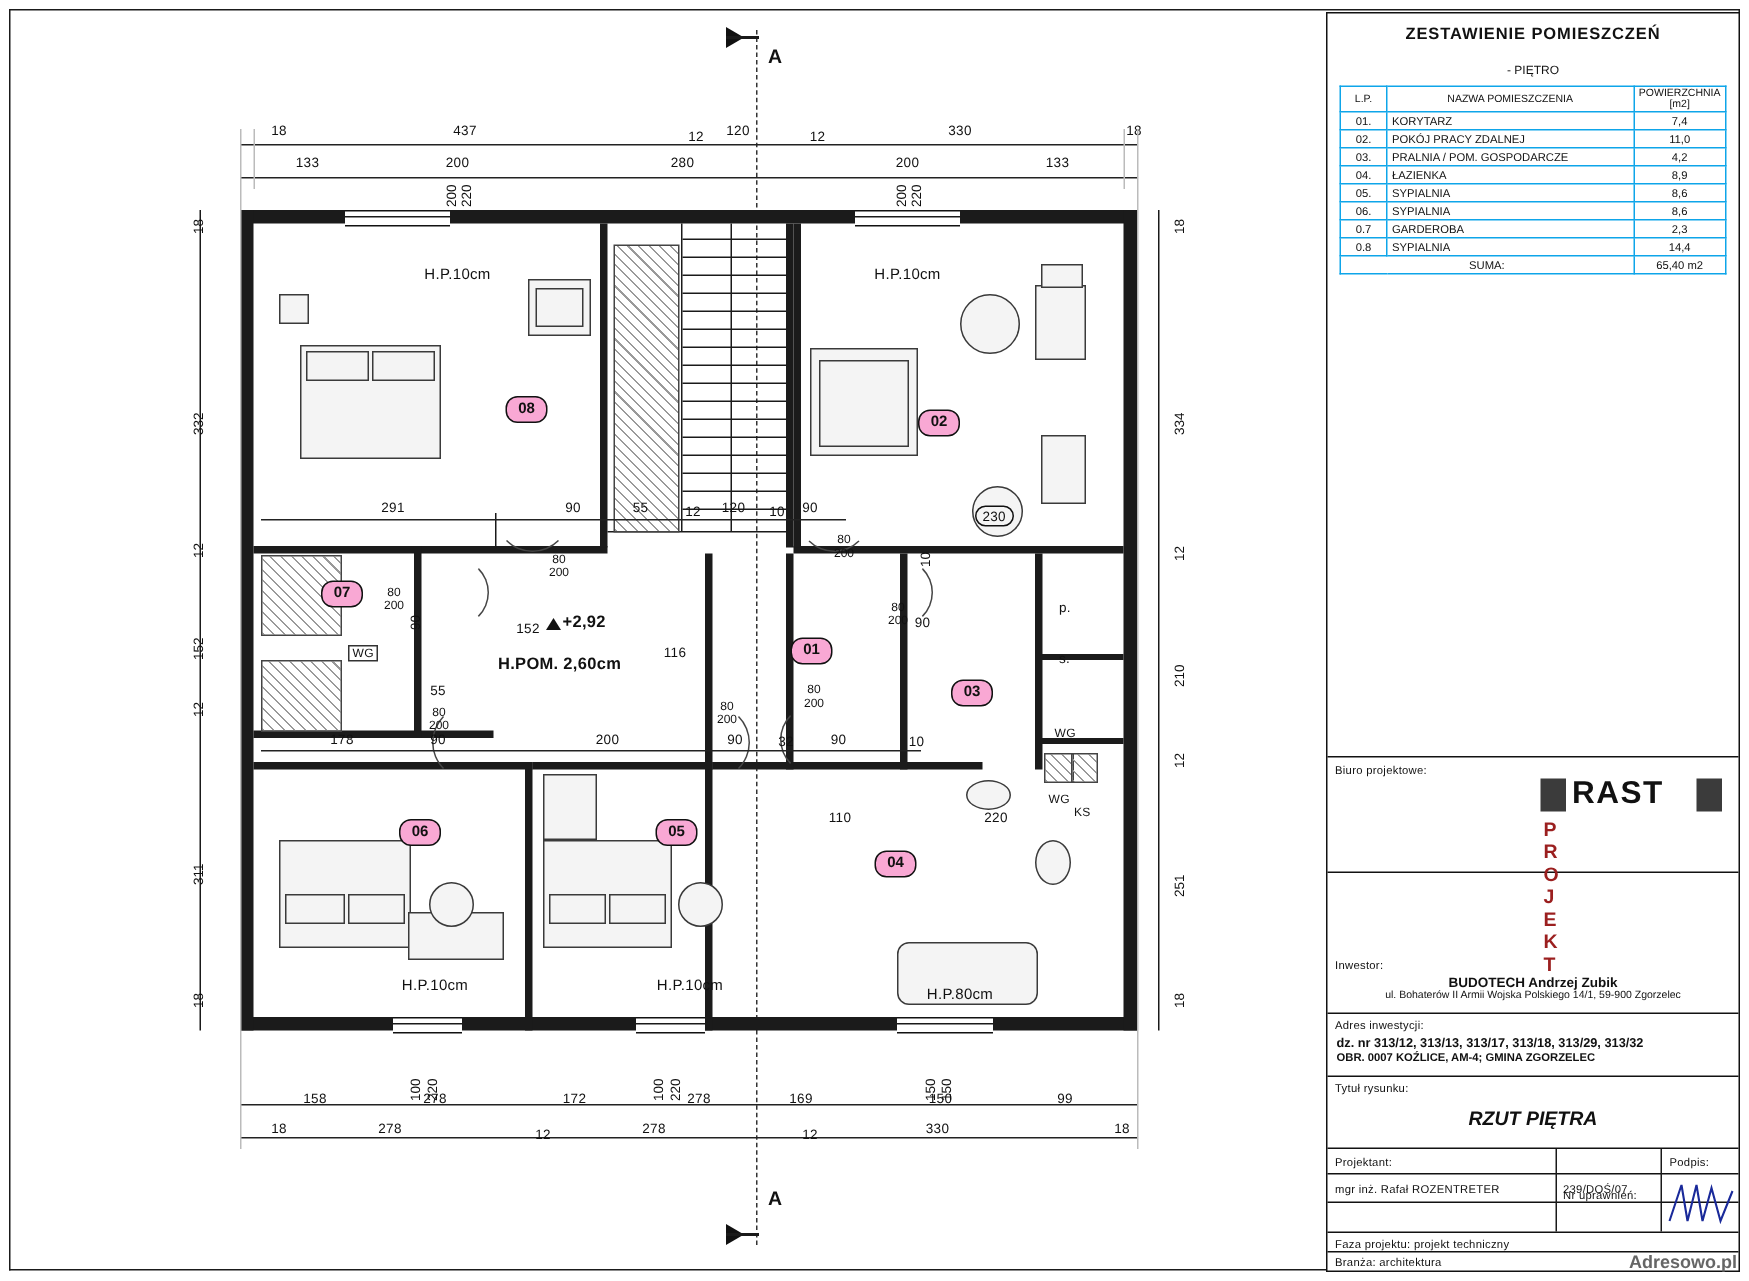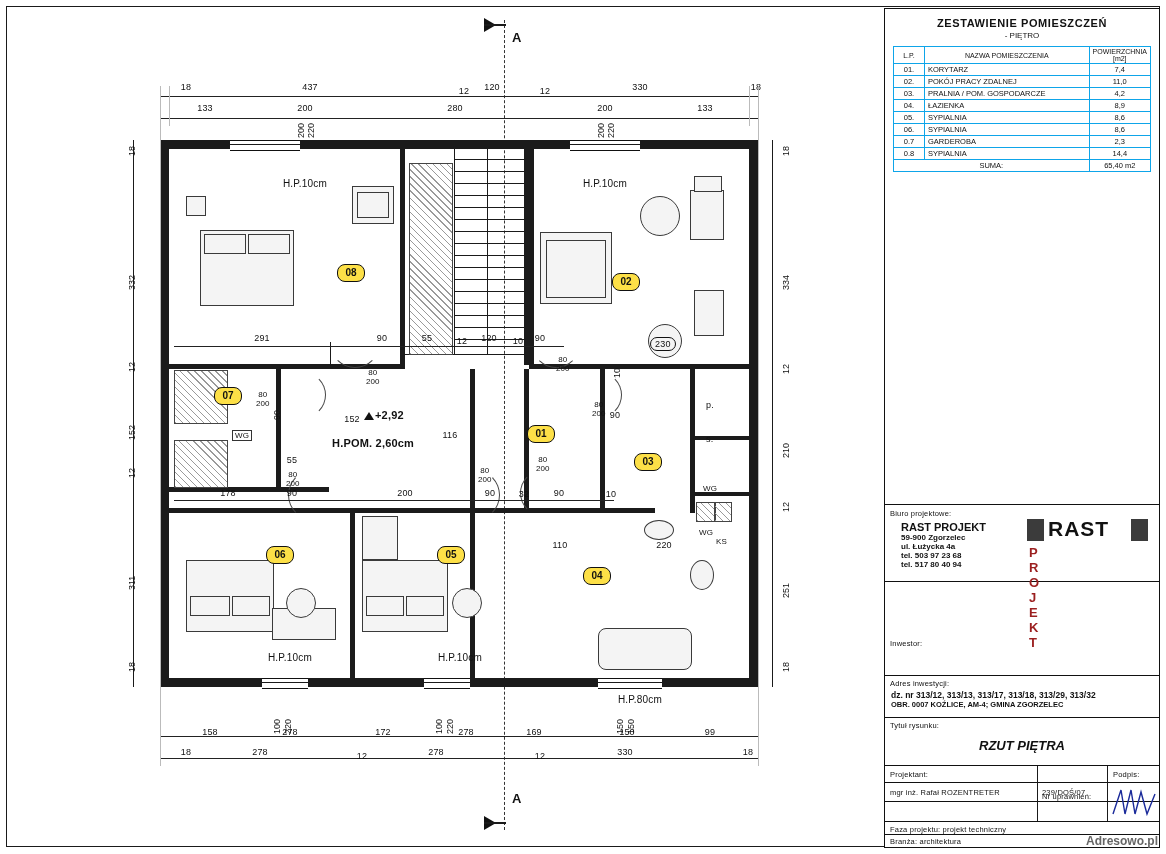--- a/index.html
+++ b/index.html
@@ -3,21 +3,21 @@
 <meta charset="utf-8">
 <style>
   html,body{margin:0;padding:0;background:#ffffff;}
   body{width:1166px;height:854px;font-family:"Liberation Sans",sans-serif;color:#111;position:relative;overflow:hidden;}
   #sheet{position:absolute;left:0;top:0;width:1166px;height:854px;}
   .abs{position:absolute;}
   .ln{position:absolute;background:#1a1a1a;}
   .txt{position:absolute;font-size:9px;color:#111;white-space:nowrap;letter-spacing:.2px;}
   .txt.c{transform:translateX(-50%);}
   .vtxt{position:absolute;font-size:9px;color:#111;white-space:nowrap;transform-origin:0 0;transform:rotate(-90deg);}
-  .room-num{position:absolute;width:26px;height:16px;border:1.4px solid #111;border-radius:8px;background:#fde047;
+  .room-num{position:absolute;width:26px;height:16px;border:1.4px solid #111;border-radius:8px;background:#f9a8d4;
             font-size:10px;font-weight:bold;text-align:center;line-height:15px;}
   .wall{position:absolute;background:#1b1b1b;}
   .hatch{position:absolute;background:
       repeating-linear-gradient(45deg,#9a9a9a 0 1px,transparent 1px 5px);}
   .furn{position:absolute;border:1px solid #3a3a3a;background:#f4f4f4;}
   .furn.round{border-radius:50%;}
   .lightg{background:#e9e9e9;}
   
   #tbl{position:absolute;left:884px;top:8px;width:274px;height:838px;border:1.2px solid #111;background:#fff;}
   .ttl{font-size:11px;font-weight:bold;text-align:center;letter-spacing:.6px;}
@@ -169,21 +169,21 @@
     <div class="room-num" style="left:527px;top:425px;"><span>01</span></div>
     <div class="room-num" style="left:634px;top:453px;"><span>03</span></div>
     <div class="room-num" style="left:266px;top:546px;"><span>06</span></div>
     <div class="room-num" style="left:437px;top:546px;"><span>05</span></div>
     <div class="room-num" style="left:583px;top:567px;"><span>04</span></div>
 
     <div class="txt c" style="left:305px;top:178px;font-size:10px;"><span>H.P.10cm</span></div>
     <div class="txt c" style="left:605px;top:178px;font-size:10px;"><span>H.P.10cm</span></div>
     <div class="txt c" style="left:290px;top:652px;font-size:10px;"><span>H.P.10cm</span></div>
     <div class="txt c" style="left:460px;top:652px;font-size:10px;"><span>H.P.10cm</span></div>
-    <div class="txt c" style="left:640px;top:694px;font-size:10px;"><span>H.P.80cm</span></div>
+    <div class="txt c" style="left:640px;top:658px;font-size:10px;"><span>H.P.80cm</span></div>
     <div class="txt" style="left:375px;top:409px;font-size:11px;font-weight:bold;"><span>+2,92</span></div>
     <div class="abs" style="left:364px;top:412px;width:0;height:0;border-left:5px solid transparent;border-right:5px solid transparent;border-bottom:8px solid #111;"></div>
     <div class="txt" style="left:332px;top:437px;font-size:11px;font-weight:bold;"><span>H.POM. 2,60cm</span></div>
     <div class="txt" style="left:232px;top:430px;font-size:8px;border:1px solid #333;padding:0 2px;"><span>WG</span></div>
     <div class="txt" style="left:703px;top:484px;font-size:8px;"><span>WG</span></div>
     <div class="txt" style="left:699px;top:528px;font-size:8px;"><span>WG</span></div>
     <div class="txt" style="left:716px;top:537px;font-size:8px;"><span>KS</span></div>
     <div class="txt" style="left:706px;top:400px;font-size:9px;"><span>p.</span></div>
     <div class="txt" style="left:706px;top:434px;font-size:9px;"><span>s.</span></div>
 
@@ -299,21 +299,21 @@
     <div class="tick" style="left:160px;top:86px;height:680px;background:#bbb;"></div>
     <div class="tick" style="left:758px;top:86px;height:680px;background:#bbb;"></div>
     <div class="tick" style="left:169px;top:86px;height:40px;background:#bbb;"></div>
     <div class="tick" style="left:749px;top:86px;height:40px;background:#bbb;"></div>
   </div>
 
   <div id="tbl">
 
     <div class="abs" style="left:0;top:0;width:100%;">
       <div class="ttl" style="margin-top:8px;">ZESTAWIENIE POMIESZCZEŃ</div>
-      <div class="sub" style="margin-top:2px;">- PIĘTRO</div>
+      <div class="sub" style="margin-top:13px;">- PIĘTRO</div>
       <div style="padding:6px 8px 6px 8px;">
         <table class="rooms">
           <tbody>
               <tr>
             <th style="width:24px;">L.P.</th>
             <th>NAZWA POMIESZCZENIA</th>
             <th style="width:54px;">
               <span>POWIERZCHNIA</span><br>
               <span>[m2]</span>
             </th>
@@ -362,38 +362,35 @@
             <td colspan="2" style="text-align:center;">SUMA:</td>
             <td style="text-align:center;">65,40 m2</td>
           </tr>
         </tbody>
           </table>
       </div>
     </div>
 
     <div class="abs" style="left:0;top:495px;width:100%;height:78px;border-top:1px solid #111;border-bottom:1px solid #111;box-sizing:border-box;">
       <div class="txt" style="left:5px;top:4px;font-size:7.5px;">Biuro projektowe:</div>
-      <div class="abs" style="left:16px;top:16px;">
-        <div style="font-size:11px;font-weight:bold;">RAST PROJEKT</div>
-        <div style="font-size:8px;font-weight:bold;">59-900  Zgorzelec</div>
-        <div style="font-size:8px;font-weight:bold;">ul. Łużycka 4a</div>
-        <div style="font-size:8px;font-weight:bold;">tel. 503 97 23 68</div>
-        <div style="font-size:8px;font-weight:bold;">tel. 517 80 40 94</div>
-      </div>
       <div class="abs" style="left:142px;top:12px;">
         <div class="abs" style="left:0;top:2px;width:17px;height:22px;background:#3b3b3b;"></div>
         <div class="abs" style="left:104px;top:2px;width:17px;height:22px;background:#3b3b3b;"></div>
         <div class="abs rast-logo" style="left:21px;top:0px;font-size:21px;letter-spacing:1px;">RAST</div>
         <div class="abs rast-logo" style="left:2px;top:28px;font-size:13px;letter-spacing:2px;color:#9b1f1f;">P R O J E K T</div>
       </div>
     </div>
 
 
     <div class="abs" style="left:0;top:627px;width:100%;height:40px;border-bottom:1px solid #111;box-sizing:border-box;">
       <div class="txt" style="left:5px;top:3px;font-size:7.5px;">Inwestor:</div>
+      <div class="abs" style="left:0;top:14px;width:100%;text-align:center;">
+        <div style="font-size:9px;font-weight:bold;">BUDOTECH Andrzej Zubik</div>
+        <div style="font-size:7px;">ul. Bohaterów II Armii Wojska Polskiego 14/1, 59-900 Zgorzelec</div>
+      </div>
     </div>
 
     <div class="abs" style="left:0;top:667px;width:100%;height:42px;border-bottom:1px solid #111;box-sizing:border-box;">
       <div class="txt" style="left:5px;top:3px;font-size:7.5px;">Adres inwestycji:</div>
       <div class="abs" style="left:6px;top:14px;">
         <div style="font-size:8.5px;font-weight:bold;">dz. nr 313/12, 313/13, 313/17, 313/18, 313/29, 313/32</div>
         <div style="font-size:7.5px;font-weight:bold;">OBR. 0007 KOŹLICE, AM-4; GMINA ZGORZELEC</div>
       </div>
     </div>
 

